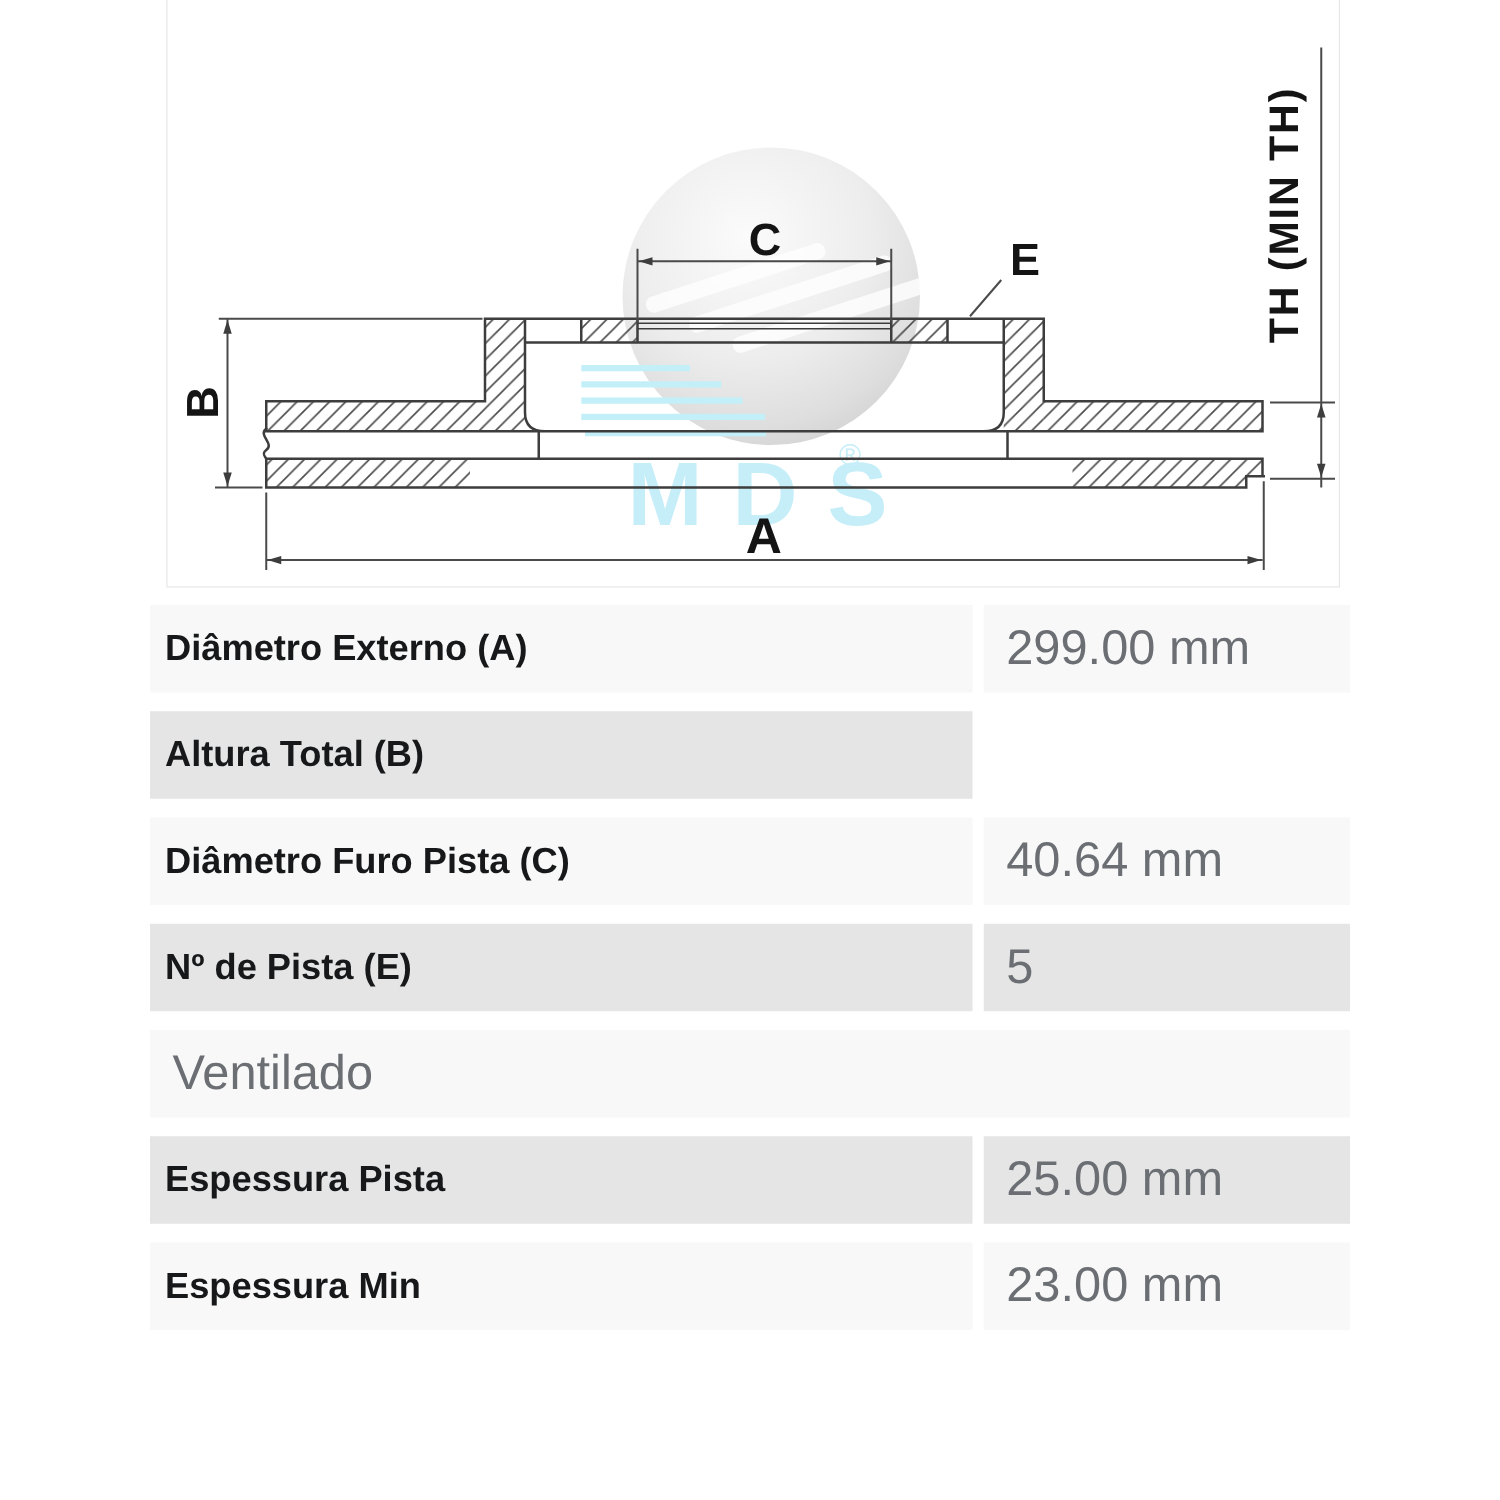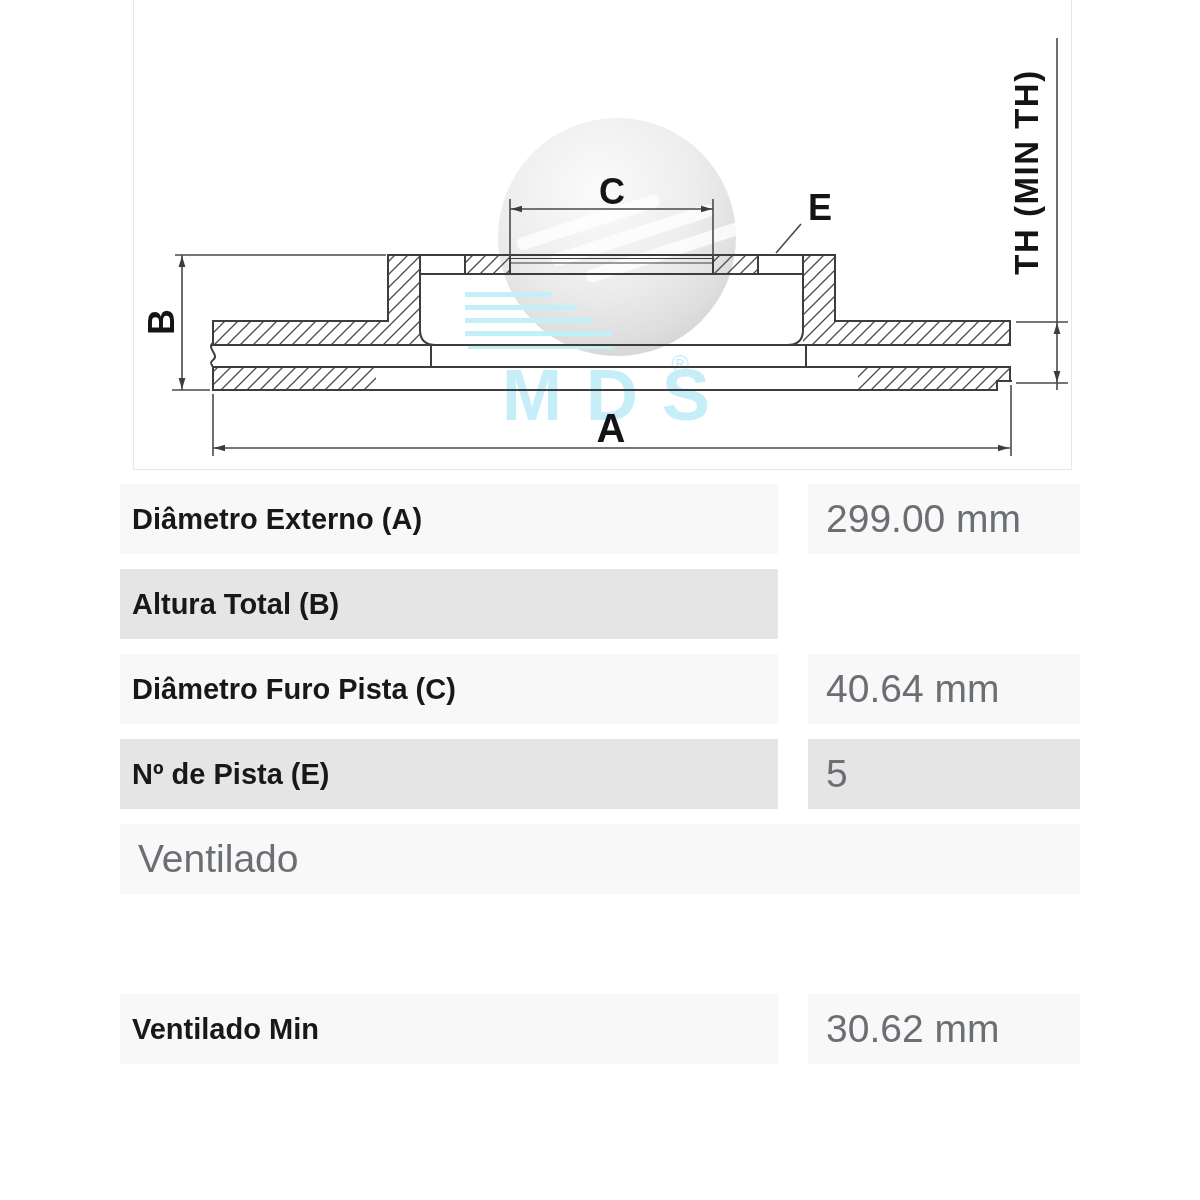--- a/index.html
+++ b/index.html
@@ -6,21 +6,21 @@
   body{width:1200px;height:1200px;position:relative;overflow:hidden;
        font-family:"Liberation Sans", sans-serif;}
 
   
   .diagram-frame{position:absolute;left:133px;top:-6px;width:939px;height:476px;
     border:1px solid #e8e8e8;background:#ffffff;box-sizing:border-box;}
   .diagram-svg{position:absolute;left:0;top:0;width:1200px;height:470px;}
 
   
   .spec-table{position:absolute;left:120px;top:484px;width:960px;}
-  .spec-row{display:flex;height:70px;margin-bottom:15px;gap:21px;}
+  .spec-row{display:flex;height:70px;margin-bottom:15px;}
   .spec-row:last-child{margin-bottom:0;}
   .spec-cell{display:flex;align-items:center;box-sizing:border-box;}
   .spec-cell.label{width:658px;padding-left:12px;margin-right:9px;
     font-weight:bold;font-size:29px;color:#17181a;letter-spacing:0px;}
   .spec-cell.value{flex:1;padding-left:18px;
     font-size:39px;color:#6b6f74;}
   .spec-row.odd  .spec-cell{background:#f8f8f8;}
   .spec-row.even .spec-cell{background:#e5e5e5;}
 
   text{font-family:"Liberation Sans", sans-serif;}
@@ -131,19 +131,21 @@
   <div class="spec-row even">
     <div class="spec-cell label">Nº de Pista (E)</div>
     <div class="spec-cell value">5</div>
   </div>
 
   <div class="spec-row odd">
     <div class="spec-cell value">Ventilado</div>
   </div>
 
   <div class="spec-row even">
+    <div class="spec-cell label">Espessura Pista</div>
+    <div class="spec-cell value">25.00 mm</div>
   </div>
 
   <div class="spec-row odd">
-    <div class="spec-cell label">Ventilado Min</div>
-    <div class="spec-cell value">30.62 mm</div>
+    <div class="spec-cell label">Espessura Min</div>
+    <div class="spec-cell value">23.00 mm</div>
   </div>
 </div>
 
 </body></html>

